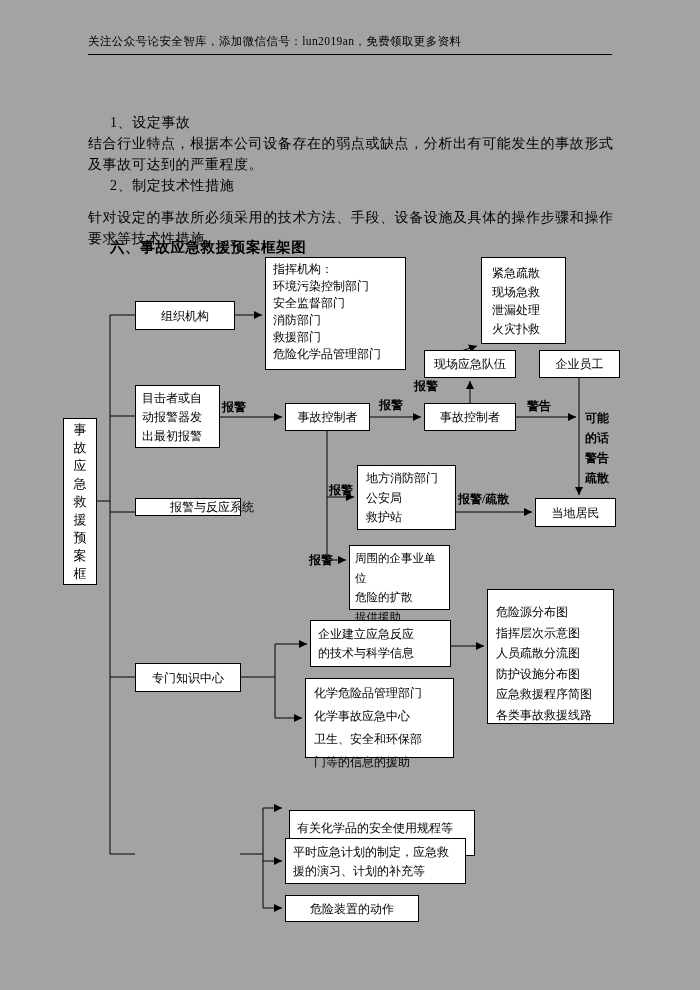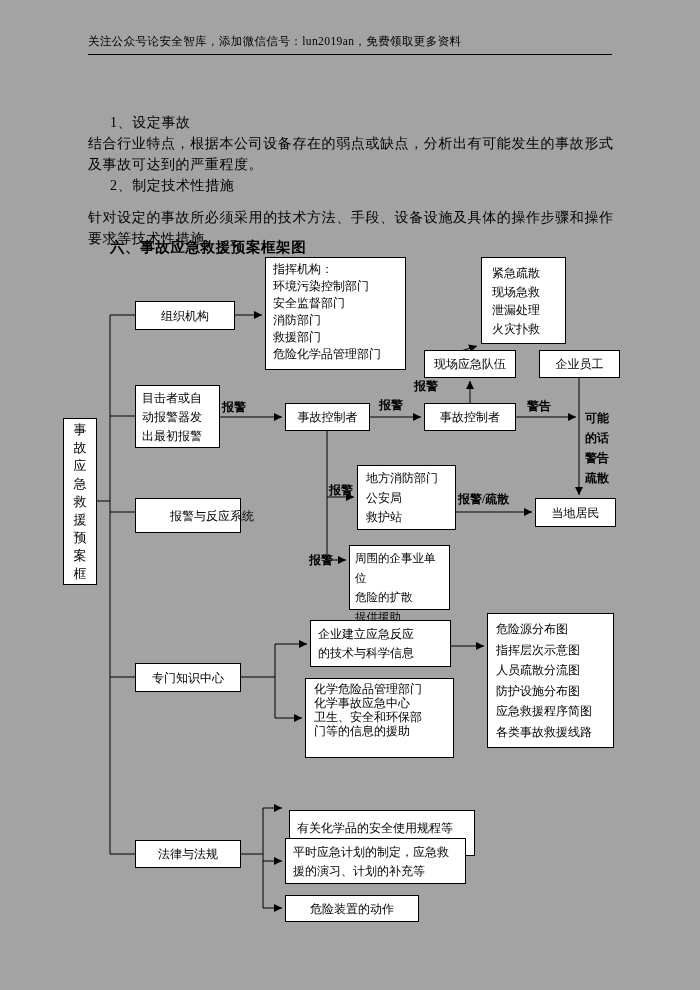--- a/index.html
+++ b/index.html
@@ -96,53 +96,52 @@
   <div class="box c" style="left:539px;top:350px;width:81px;height:28px;">企业员工</div>
 
   <div class="box pad" style="left:135px;top:385px;width:85px;height:63px;line-height:19px;padding:3px 6px;">目击者或自
 动报警器发
 出最初报警</div>
 
   <div class="box c" style="left:285px;top:403px;width:85px;height:28px;">事故控制者</div>
 
   <div class="box c" style="left:424px;top:403px;width:92px;height:28px;">事故控制者</div>
 
-  <div class="box c" style="left:135px;top:498px;width:106px;height:35px;padding-left:48px;">报警与反应系统</div>
+  <div class="box c" style="left:135px;top:498px;width:106px;height:18px;padding-left:48px;">报警与反应系统</div>
 
   <div class="box pad" style="left:357px;top:465px;width:99px;height:65px;line-height:19.5px;padding:3px 8px;">地方消防部门
 公安局
 救护站</div>
 
   <div class="box c" style="left:535px;top:498px;width:81px;height:29px;">当地居民</div>
 
   <div class="box pad" style="left:349px;top:545px;width:101px;height:65px;line-height:19.5px;padding:3px 5px;font-size:11.5px;">周围的企事业单位
 危险的扩散
 提供援助</div>
 
-  <div class="box pad" style="left:487px;top:613px;width:127px;height:135px;line-height:20.5px;padding:5px 8px;">危险源分布图
+  <div class="box pad" style="left:487px;top:589px;width:127px;height:135px;line-height:20.5px;padding:12px 8px;">危险源分布图
 指挥层次示意图
 人员疏散分流图
 防护设施分布图
 应急救援程序简图
 各类事故救援线路</div>
 
   <div class="box pad" style="left:310px;top:620px;width:141px;height:47px;line-height:19px;">企业建立应急反应
 的技术与科学信息</div>
 
   <div class="box c" style="left:135px;top:663px;width:106px;height:29px;">专门知识中心</div>
 
-  <div class="box pad" style="left:305px;top:678px;width:149px;height:80px;line-height:14px;padding:3px 8px;">化学危险品管理部门
+  <div class="box pad" style="left:305px;top:678px;width:149px;height:80px;line-height:23px;padding:3px 8px;">化学危险品管理部门
 化学事故应急中心
 卫生、安全和环保部
 门等的信息的援助</div>
 
   <div class="box pad" style="left:289px;top:785px;width:186px;height:46px;line-height:27px;margin-top:25px;">有关化学品的安全使用规程等
 国家、地方法规、标准等</div>
 
-  <div class="box c" style="left:135px;top:840px;width:106px;height:28px;">法律与法规</div>
 
   <div class="box pad" style="left:285px;top:838px;width:181px;height:46px;line-height:19px;">平时应急计划的制定，应急救
 援的演习、计划的补充等</div>
 
   <div class="box c" style="left:285px;top:895px;width:134px;height:27px;">危险装置的动作</div>
 
   <div class="lbl" style="left:222px;top:397px;">报警</div>
   <div class="lbl" style="left:379px;top:395px;">报警</div>
   <div class="lbl" style="left:414px;top:376px;">报警</div>
   <div class="lbl" style="left:527px;top:396px;">警告</div>

